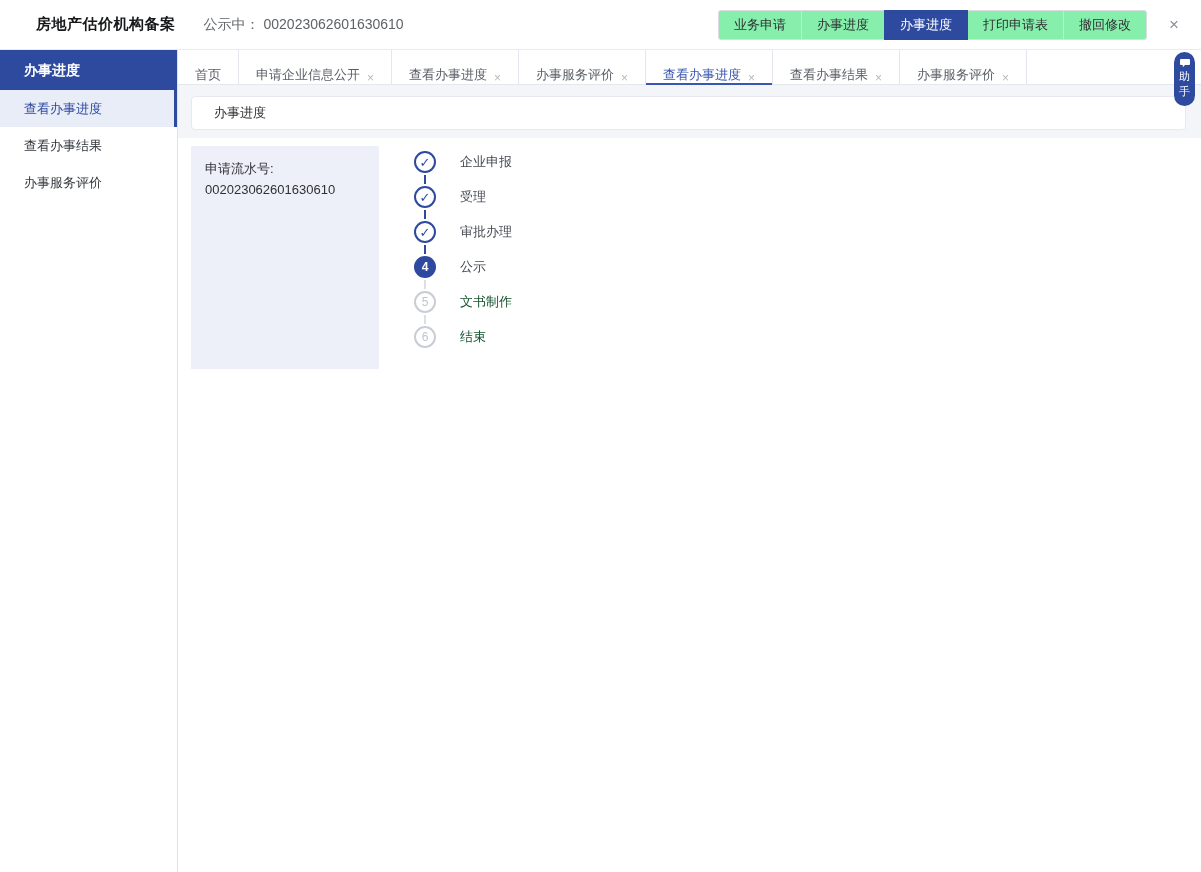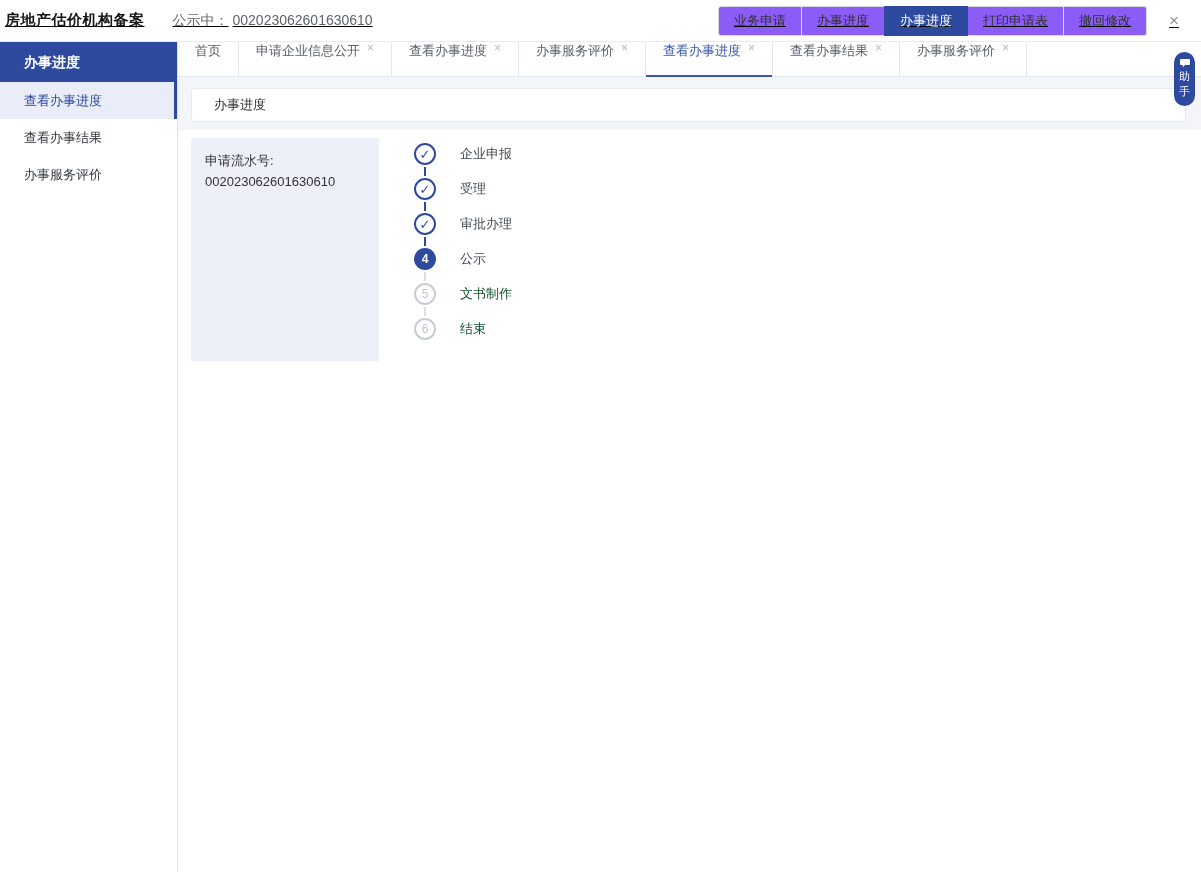--- a/index.html
+++ b/index.html
@@ -1,27 +1,27 @@
 <!DOCTYPE html>
 <html><head>
 <meta charset="utf-8">
 <style>
   * { margin:0; padding:0; box-sizing:border-box; }
   html,body { width:1201px; height:872px; overflow:hidden; background:#fff;
     font-family:"Liberation Sans","DejaVu Sans",sans-serif; }
 
   
-  .app-header { height:42px; display:flex; align-items:center; padding:0 16px 0 5px;
-    border-bottom:1px solid #e9ebee; background:#fff; position:relative;text-decoration:underline; }
+  .app-header { height:50px; display:flex; align-items:center; padding:0 16px 0 36px;
+    border-bottom:1px solid #e9ebee; background:#fff; position:relative; }
   .app-title { font-size:15px; font-weight:bold; color:#17181a; letter-spacing:.5px; }
   .app-status { margin-left:28px; font-size:14px; color:#5f6368; }
   .app-status .serial { margin-left:4px; }
   .header-actions { margin-left:auto; display:flex; }
   .hbtn { height:30px; line-height:28px; padding:0 15px; font-size:13px; color:#303133;
-    background:#8b5cf6; border:1px solid #d9dce3; margin-left:-1px; cursor:pointer; white-space:nowrap; }
+    background:#86efac; border:1px solid #d9dce3; margin-left:-1px; cursor:pointer; white-space:nowrap; }
   .hbtn:first-child { border-radius:3px 0 0 3px; margin-left:0; }
   .hbtn:last-child { border-radius:0 3px 3px 0;text-align:center; }
   .hbtn.active { background:#2e4a9f; border-color:#2e4a9f; color:#fff; position:relative; z-index:1; }
   .header-close { margin-left:16px; width:22px; text-align:center; font-size:17px;
     color:#8a8f99; cursor:pointer; line-height:22px; }
 
   
   .layout { display:flex; height:830px; }
 
   
@@ -31,21 +31,21 @@
   .side-item { height:37px; line-height:37px; padding-left:24px; font-size:13px;
     color:#33373d; cursor:pointer; position:relative; }
   .side-item.active { background:#e9edf8; color:#2e4a9f; }
   .side-item.active::after { content:""; position:absolute; right:0; top:0; bottom:0;
     width:3px; background:#2e4a9f; }
 
   
   .main { flex:1; display:flex; flex-direction:column; min-width:0; background:#fff; }
 
   .tabbar { height:35px; display:flex; background:#fff; border-bottom:1px solid #e4e7ed; }
-  .tab { display:flex; align-items:flex-start; gap:7px; padding:0 17px; font-size:13px;
+  .tab { display:flex; align-items:flex-end; gap:7px; padding:0 17px; font-size:13px;
     color:#5a5e66; border-right:1px solid #e4e7ed; cursor:pointer; position:relative; white-space:nowrap; }
   .tab-close { font-size:12px; color:#b4b8bf; line-height:1; cursor:pointer; }
   .tab.active { color:#3a57b0; }
   .tab.active::after { content:""; position:absolute; left:0; right:0; bottom:-1px;
     height:2px; background:#3a57b0; }
 
   .title-band { background:#f4f5f8; padding:11px 15px 8px 13px; }
   .panel-title-card { background:#fff; border:1px solid #e6e9ef; border-radius:4px;
     height:34px; line-height:32px; padding-left:22px; font-size:13px; color:#303133; }
 

